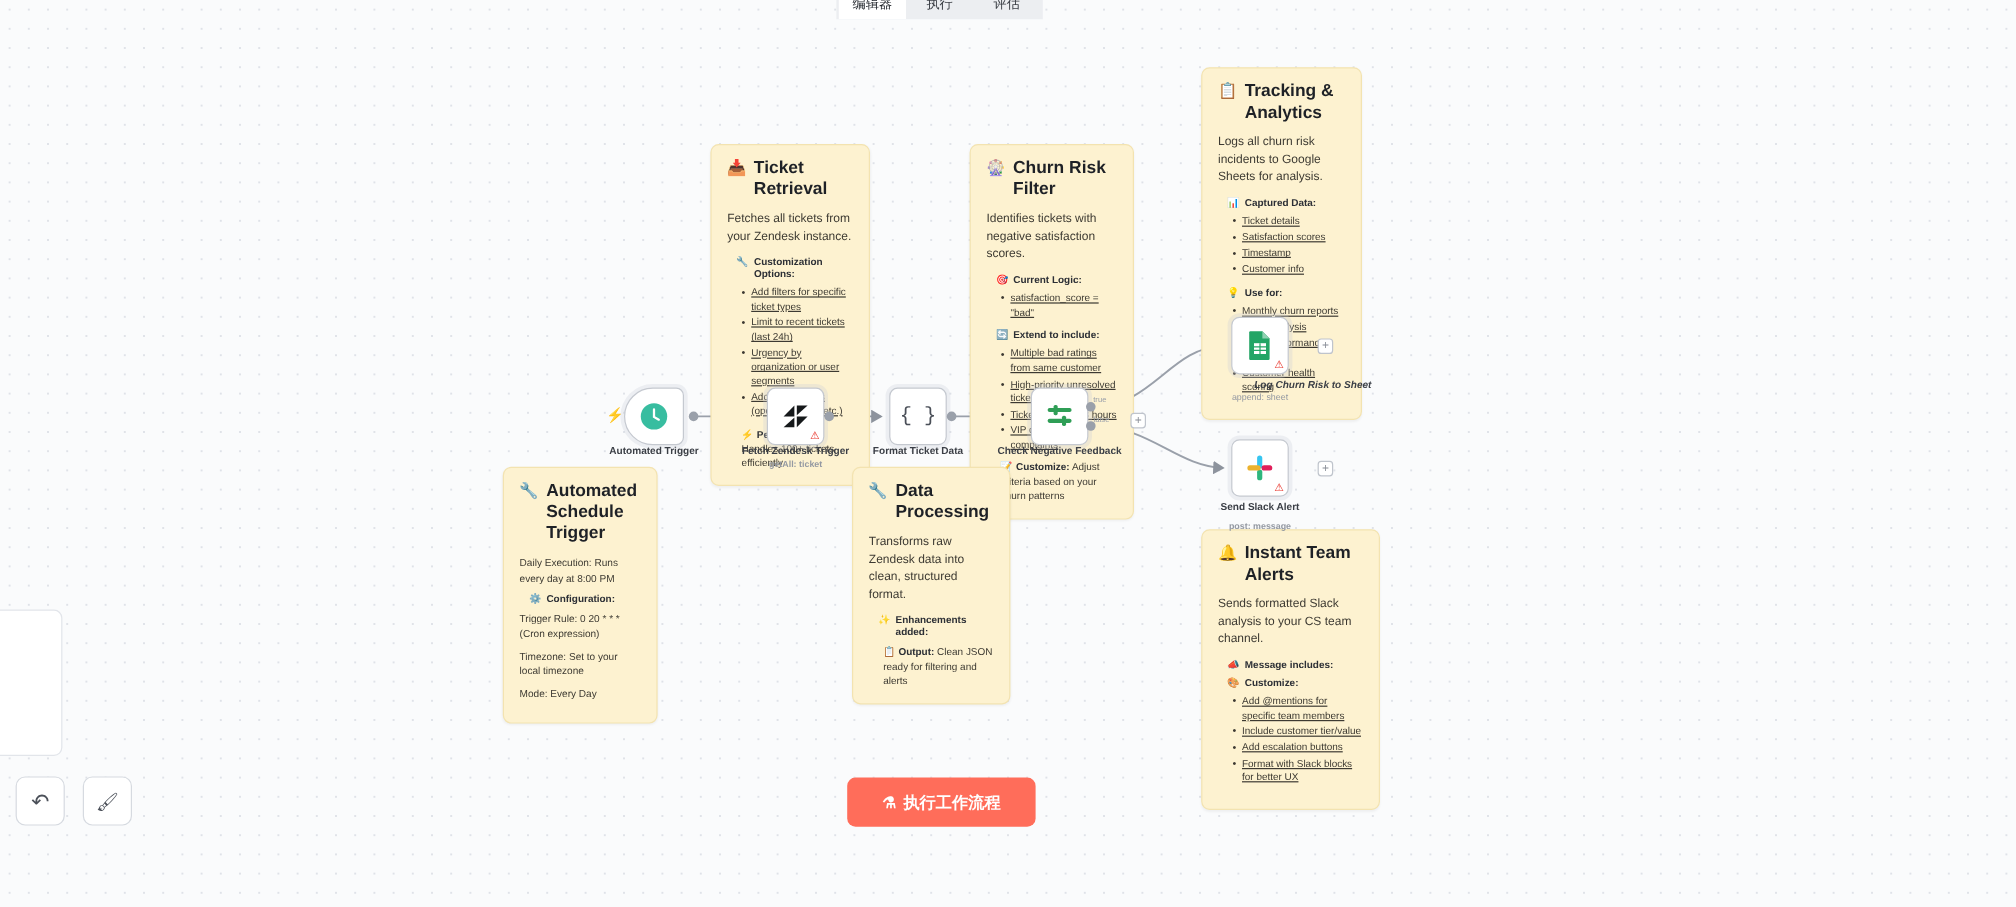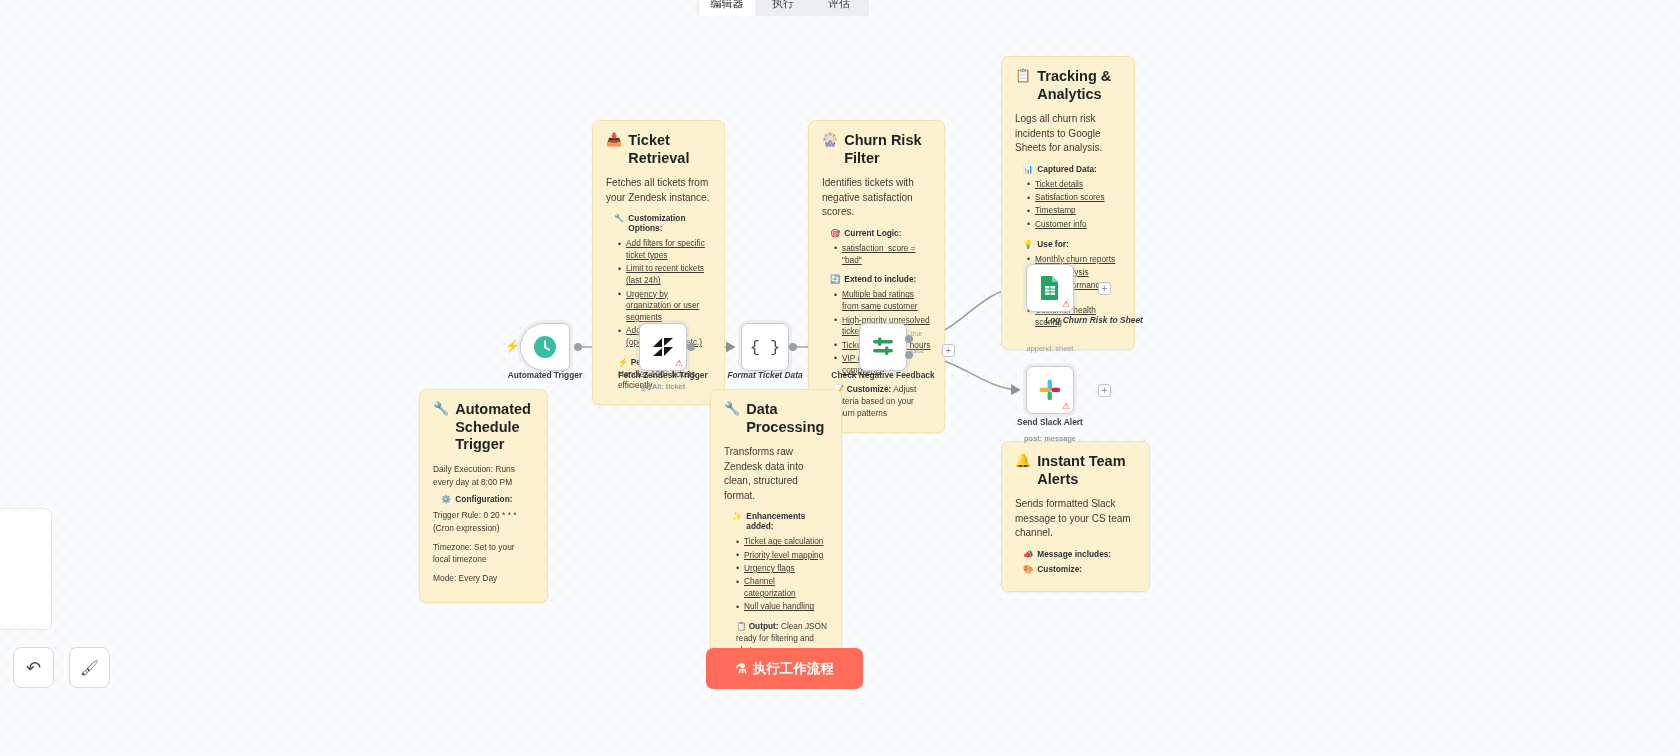--- a/index.html
+++ b/index.html
@@ -278,48 +278,47 @@
   <div class="sticky" id="note-data">
     <h3>
       <span class="emj">🔧</span>
       <span>Data Processing</span>
     </h3>
     <p>Transforms raw Zendesk data into clean, structured format.</p>
     <div class="sub">
       <span>✨</span>
       <span>Enhancements added:</span>
     </div>
-    <ul>
-      <li>Ticket age calculation</li>
-      <li>Priority level mapping</li>
-      <li>Urgency flags</li>
-      <li>Channel categorization</li>
-      <li>Null value handling</li>
-    </ul>
     <div class="foot">
       <span>📋</span>
       <b>Output:</b>
       <span>Clean JSON ready for filtering and alerts</span>
     </div>
   </div>
 
   <div class="sticky" id="note-alerts">
     <h3>
       <span class="emj">🔔</span>
       <span>Instant Team Alerts</span>
     </h3>
-    <p>Sends formatted Slack message to your CS team channel.</p>
+    <p>Sends formatted Slack analysis to your CS team channel.</p>
     <div class="sub">
       <span>📣</span>
       <span>Message includes:</span>
     </div>
     <div class="sub">
       <span>🎨</span>
       <span>Customize:</span>
     </div>
+    <ul>
+      <li>Add @mentions for specific team members</li>
+      <li>Include customer tier/value</li>
+      <li>Add escalation buttons</li>
+      <li>Format with Slack blocks for better UX</li>
+    </ul>
   </div>
 
   <div class="bolt" style="left:505px;top:339px;">⚡</div>
 
   <div class="node trigger" id="n-schedule">
     <svg width="24" height="24" viewBox="0 0 24 24">
       <circle cx="12" cy="12" r="11" fill="#38bda0"></circle>
       <path d="M12 6.2v6.2l4 2.3" stroke="#fff" stroke-width="1.9" fill="none" stroke-linecap="round"></path>
     </svg>
   </div>
@@ -336,21 +335,21 @@
     <span class="warn">⚠</span>
   </div>
   <div class="port" style="left:687px;top:343px;"></div>
   <div class="node-label" style="left:603px;top:370px;">Fetch Zendesk Trigger</div>
   <div class="node-sub" style="left:603px;top:382px;font-weight:bold;">getAll: ticket</div>
 
   <div class="node" id="n-format">
     <span style="font-size:17px;color:#4a4f58;font-family:'Liberation Mono',monospace;">{ }</span>
   </div>
   <div class="port" style="left:789px;top:343px;"></div>
-  <div class="node-label" style="left:705px;top:370px;font-style:italic;">Format Ticket Data</div>
+  <div class="node-label" style="left:705px;top:370px;">Format Ticket Data</div>
 
   <div class="node" id="n-check">
     <svg width="26" height="22" viewBox="0 0 26 22">
       <rect x="3" y="4" width="20" height="3.4" rx="1.7" fill="#2f9e56"></rect>
       <rect x="8" y="1.4" width="3.4" height="8.6" rx="1.4" fill="#2f9e56"></rect>
       <rect x="3" y="13" width="20" height="3.4" rx="1.7" fill="#2f9e56"></rect>
       <rect x="15" y="10.4" width="3.4" height="8.6" rx="1.4" fill="#2f9e56"></rect>
     </svg>
   </div>
   <div class="port" style="left:905px;top:335px;"></div>
@@ -364,21 +363,21 @@
     <svg width="22" height="26" viewBox="0 0 22 26">
       <path d="M3 1h10l6 6v17a1 1 0 0 1-1 1H3a1 1 0 0 1-1-1V2a1 1 0 0 1 1-1z" fill="#23a566"></path>
       <path d="M13 1l6 6h-6z" fill="#8ed1b1"></path>
       <rect x="6" y="11" width="10" height="9" fill="#fff"></rect>
       <path d="M6 14h10M6 17h10M11 11v9" stroke="#23a566" stroke-width="1"></path>
     </svg>
     <span class="warn">⚠</span>
   </div>
   <div class="plus" style="left:1098px;top:282px;">+</div>
   <div class="node-label" style="left:1034px;top:315px;font-style:italic;">Log Churn Risk to Sheet</div>
-  <div class="node-sub" style="left:990px;top:344px;">append: sheet</div>
+  <div class="node-sub" style="left:990px;top:326px;">append: sheet</div>
 
   <div class="node" id="n-slack">
     <svg width="24" height="24" viewBox="0 0 24 24">
       <rect x="9.6" y="1.5" width="4.3" height="11" rx="2.15" fill="#36c5f0"></rect>
       <rect x="9.6" y="13.3" width="4.3" height="9" rx="2.15" fill="#2eb67d"></rect>
       <rect x="1.5" y="9.8" width="11" height="4.3" rx="2.15" fill="#ecb22e"></rect>
       <rect x="13.3" y="9.8" width="9" height="4.3" rx="2.15" fill="#e01e5a"></rect>
     </svg>
     <span class="warn">⚠</span>
   </div>

